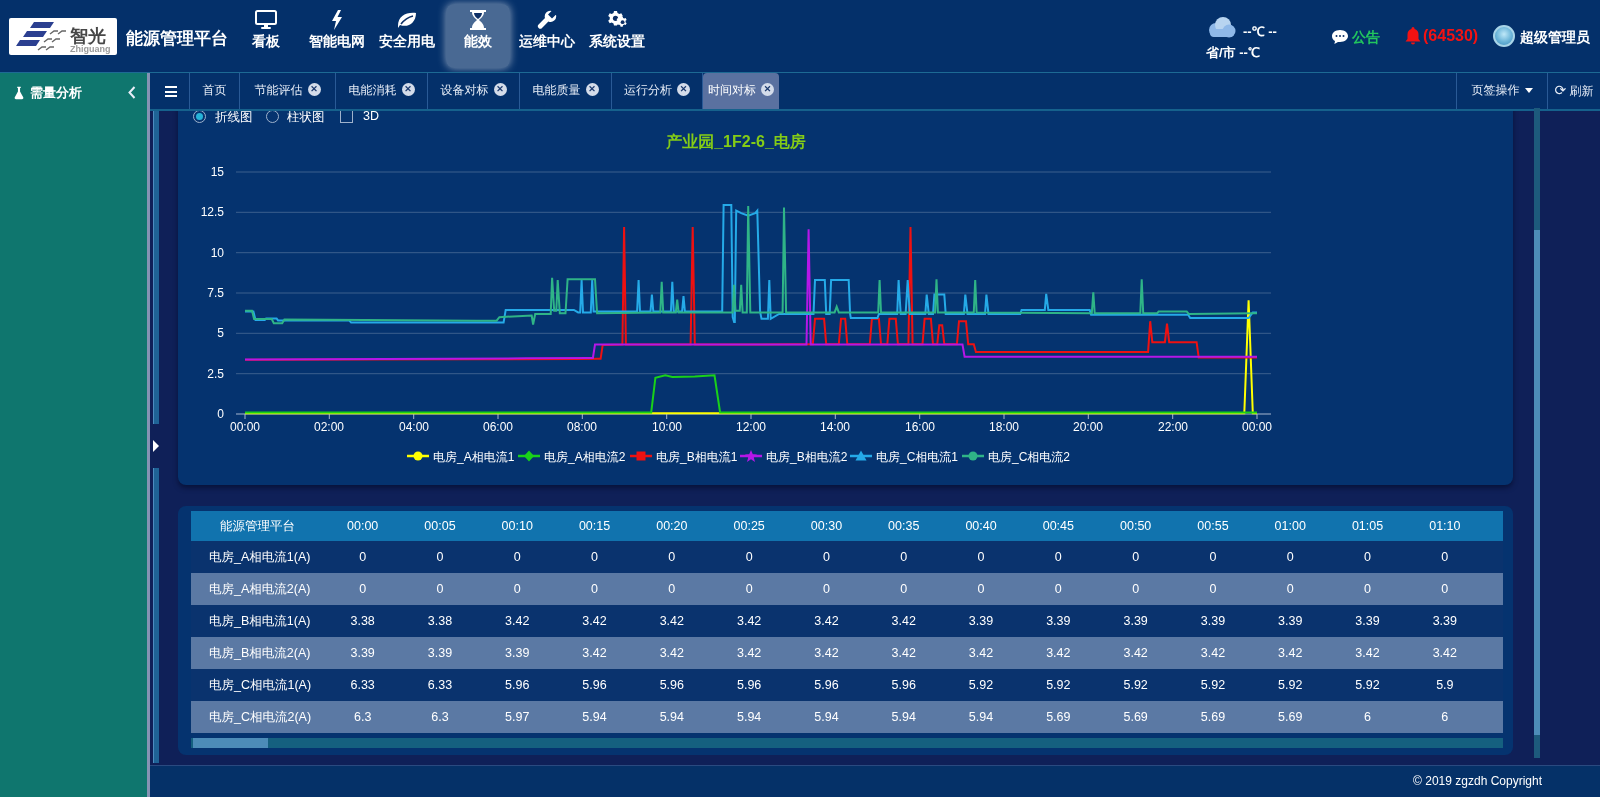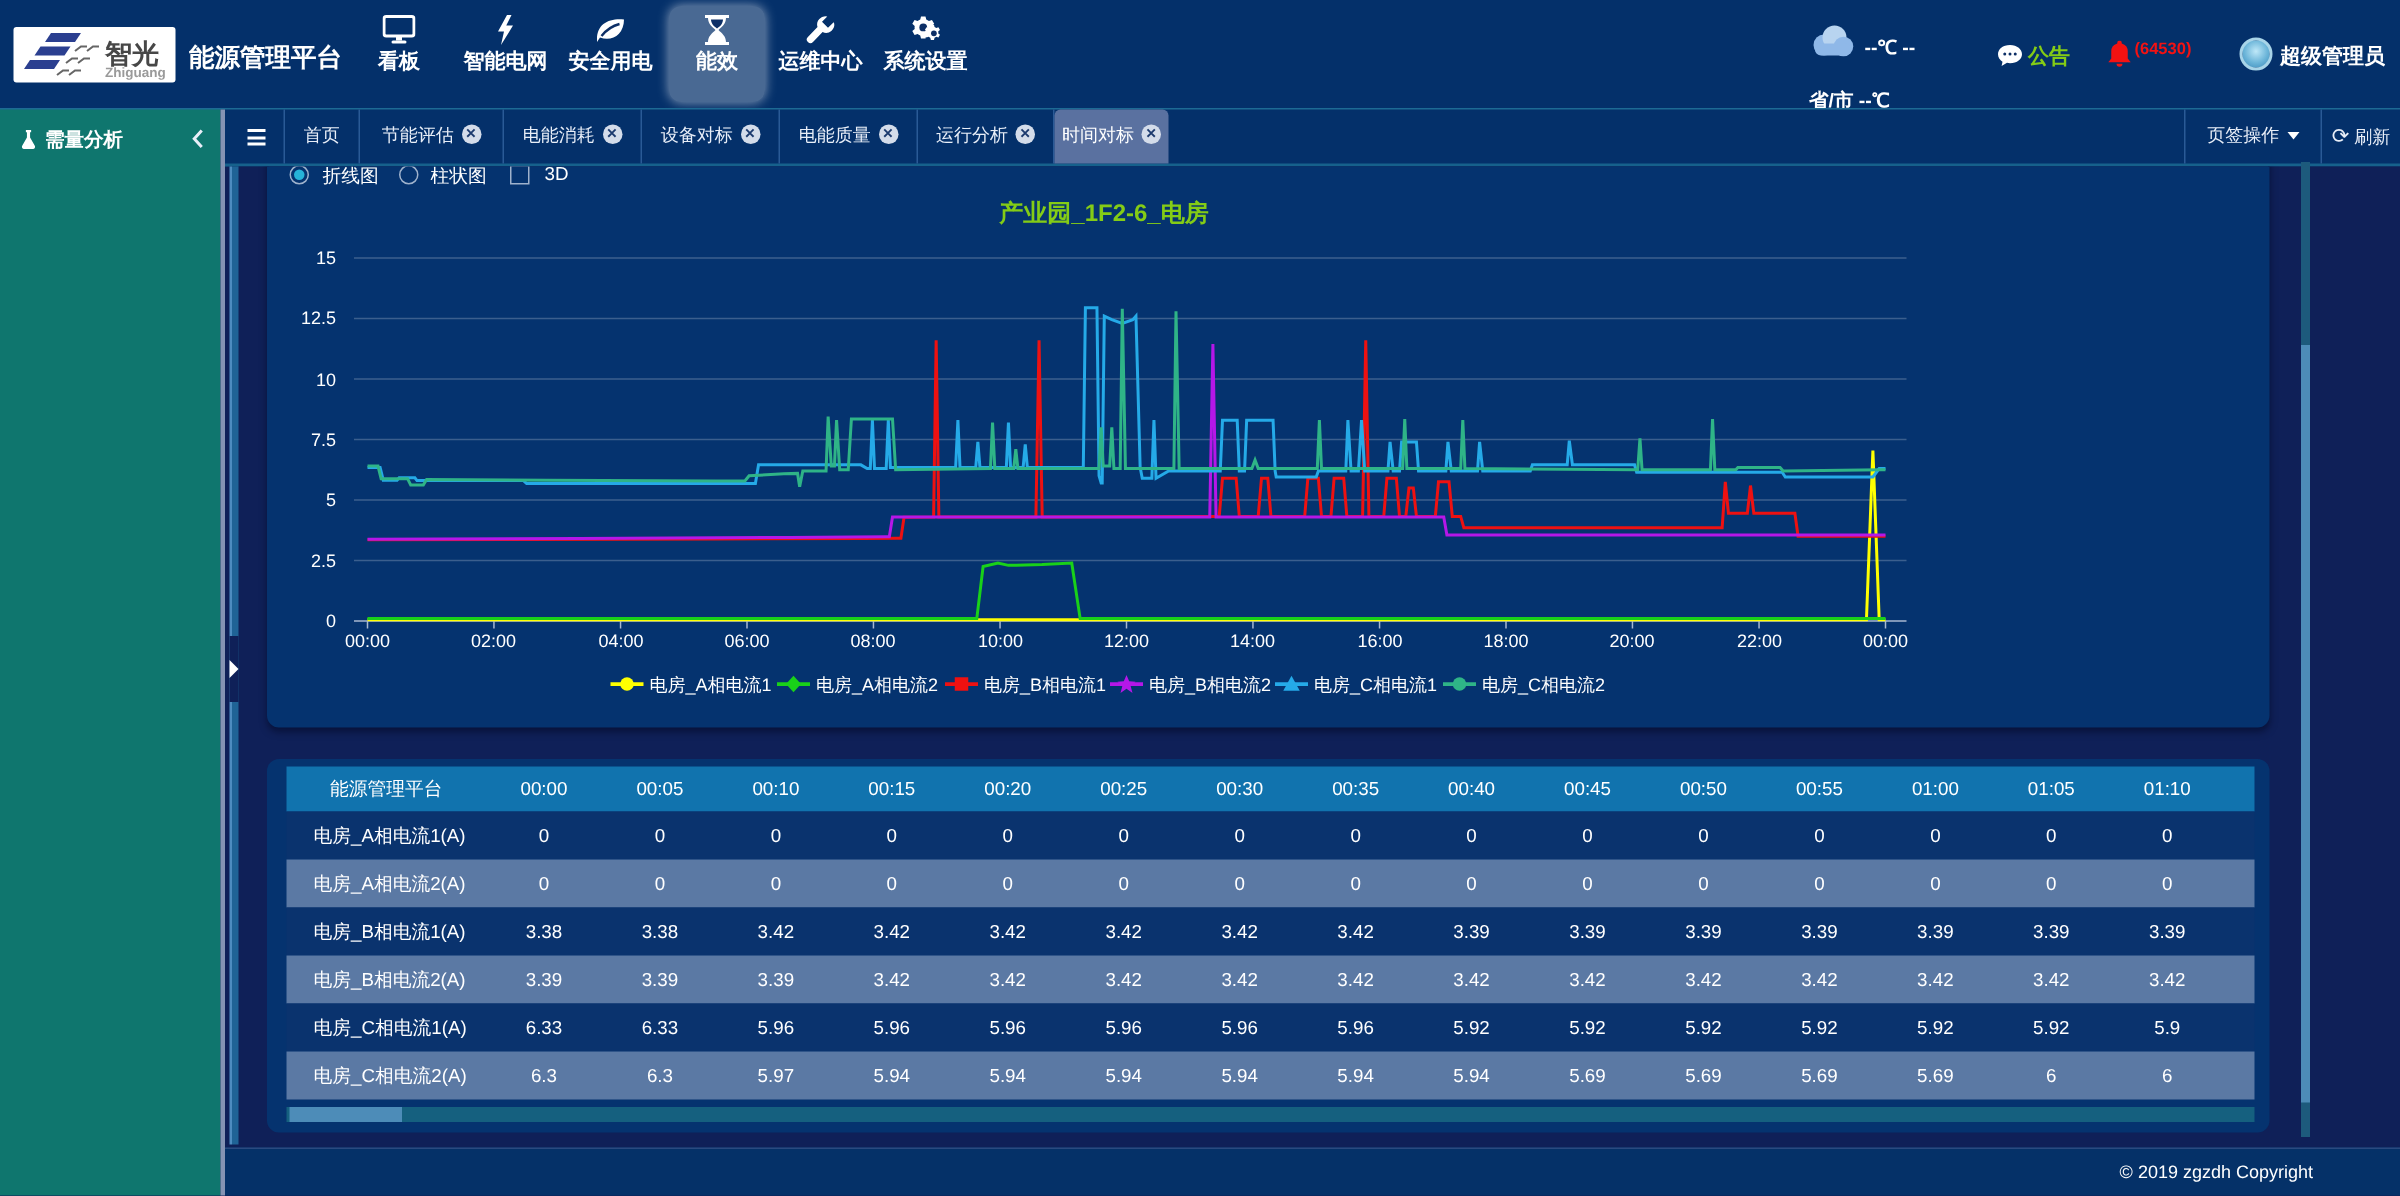--- a/index.html
+++ b/index.html
@@ -96,38 +96,38 @@
 
   <div class="abs" style="left:1206px;top:15px;">
     <svg width="30" height="24" viewBox="0 0 30 24">
         <circle cx="10" cy="15" r="7" fill="#8fb8e8"></circle>
         <circle cx="17" cy="10" r="8" fill="#b8d4f0"></circle>
         <circle cx="23" cy="16" r="6.5" fill="#8fb8e8"></circle>
         <rect x="4" y="14" width="24" height="8" rx="4" fill="#8fb8e8"></rect>
       </svg>
   </div>
   <div class="abs" style="left:1243px;top:22px;color:#fff;font-size:13px;font-weight:bold;">--℃ --</div>
-  <div class="abs" style="left:1206px;top:44px;color:#fff;font-size:13px;font-weight:bold;margin-top:14px;">省/市 --℃</div>
+  <div class="abs" style="left:1206px;top:44px;color:#fff;font-size:13px;font-weight:bold;">省/市 --℃</div>
   <div class="abs" style="left:1331px;top:29px;">
     <svg width="18" height="16" viewBox="0 0 18 16">
         <path d="M9 1 C4.2 1 1 3.8 1 7.2 c0 2 1.2 3.8 3 4.9 L3.4 15 L7 12.9 c.6 .1 1.3 .2 2 .2 c4.8 0 8 -2.8 8 -6 S13.8 1 9 1 Z" fill="#fff"></path>
         <g fill="#0d2f66">
           <circle cx="5.5" cy="7" r="1"></circle>
           <circle cx="9" cy="7" r="1"></circle>
           <circle cx="12.5" cy="7" r="1"></circle>
         </g>
       </svg>
   </div>
-  <div class="abs" style="left:1352px;top:29px;color:#84cc16;font-size:14px;font-weight:bold;">公告</div>
+  <div class="abs" style="left:1352px;top:29px;color:#22c55e;font-size:14px;font-weight:bold;">公告</div>
   <div class="abs" style="left:1405px;top:27px;">
     <svg width="16" height="18" viewBox="0 0 16 18">
         <path d="M8 0 a1.5 1.5 0 0 1 1.5 1.5 V2 a5.5 5.5 0 0 1 4 5.3 V12 l2 2.5 H.5 L2.5 12 V7.3 a5.5 5.5 0 0 1 4 -5.3 V1.5 A1.5 1.5 0 0 1 8 0 Z M6 15.5 h4 a2 2 0 0 1 -4 0 Z" fill="#f31212"></path>
       </svg>
   </div>
-  <div class="abs" style="left:1423px;top:27px;color:#f31212;font-size:11px;font-weight:bold;">(64530)</div>
+  <div class="abs" style="left:1423px;top:27px;color:#f31212;font-size:16px;font-weight:bold;">(64530)</div>
   <div class="abs" style="left:1493px;top:25px;width:22px;height:22px;border-radius:50%;background:radial-gradient(circle at 50% 40%,#bfe8f8 0%,#6ab4d8 55%,#3a88b8 100%);border:2px solid #a8d4e8;"></div>
   <div class="abs" style="left:1520px;top:29px;color:#fff;font-size:14px;font-weight:bold;">超级管理员</div>
 </div>
 <div id="sidebar">
   <div class="menuitem" style="top:0px;">
     <svg class="mic" style="top:14px;width:12px;height:14px;" viewBox="0 0 17 20">
         <path d="M6 1 h5 v2 h-1 v5 l4.5 8 a2 2 0 0 1 -1.8 3 H4.3 a2 2 0 0 1 -1.8 -3 L7 8 V3 H6 Z" fill="#fff"></path>
         <path d="M5.2 13 h6.6 l2 4 H3.2 Z" fill="#fff"></path>
       </svg>
     <span class="mtx">需量分析</span>

